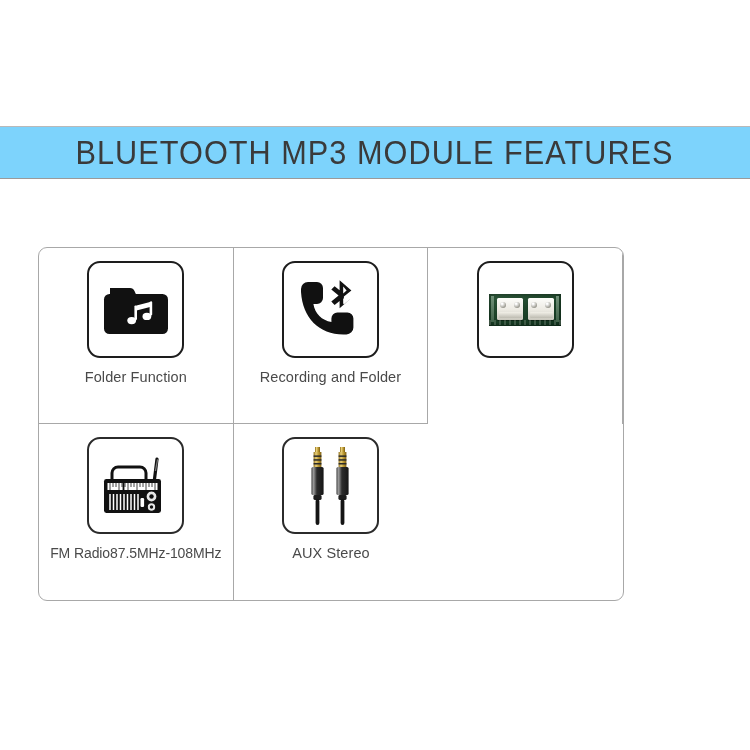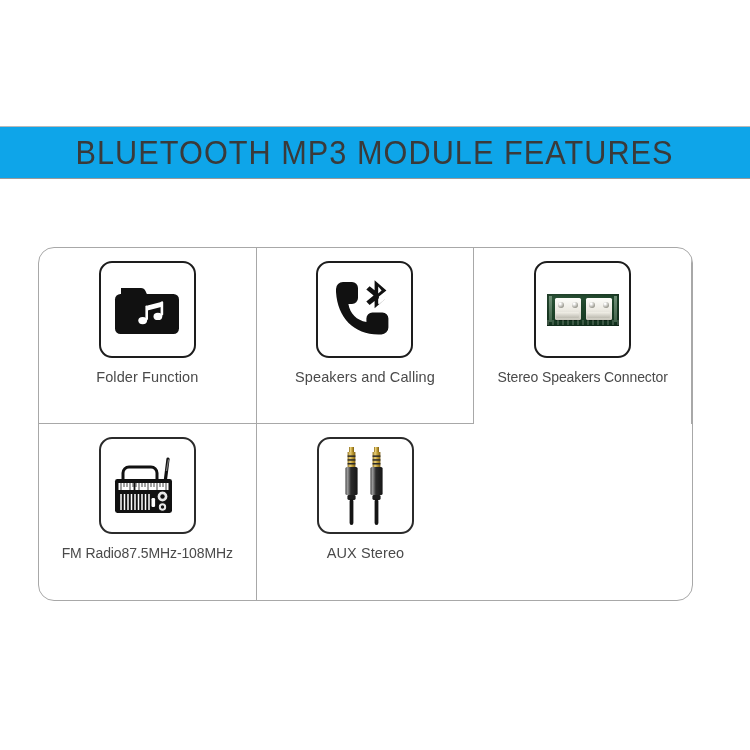--- a/index.html
+++ b/index.html
@@ -15,21 +15,21 @@
     position: relative;
   }
 
   
   .header-band {
     position: absolute;
     left: 0;
     top: 126px;
     width: 750px;
     height: 53px;
-    background: #0ea5e9;
+    background: #7dd3fc;
     border-top: 1px solid #b9b9b9;
     border-bottom: 1px solid #9a9a9a;
     box-sizing: border-box;
     display: flex;
     align-items: center;
     justify-content: center;
   }
   .header-title {
     font-family: "Liberation Sans Narrow", "Liberation Sans", sans-serif;
     font-size: 33px;
@@ -38,24 +38,24 @@
     white-space: nowrap;
     transform: scaleX(0.93);
     font-weight: 400;
   }
 
   
   .grid {
     position: absolute;
     left: 38px;
     top: 247px;
-    width: 655px;
+    width: 586px;
     height: 354px;
     border: 1px solid #a8a8a8;
-    border-radius: 16px;
+    border-radius: 9px;
     box-sizing: border-box;
     display: grid;
     grid-template-columns: 1fr 1fr 1fr;
     grid-template-rows: 1fr 1fr;
     overflow: hidden;
   }
   .cell {
     position: relative;
     box-sizing: border-box;
     display: flex;
@@ -201,38 +201,37 @@
           <g fill="#111">
             <path d="M46.6 3.2 L58.4 13.4 L50.9 19.6 L50.9 27.2 L58.4 21 L46.6 31.2
                      L46.6 23.9 L41.6 28 L38.3 24.6 L45.6 18.6 L38.3 12.6 L41.6 9.2
                      L46.6 13.3 Z"></path>
           </g>
           <path d="M50.2 9.6 L53.6 13.4 L50.2 16.4 Z" fill="#fff"></path>
           <path d="M50.2 21.2 L53.6 24.1 L50.2 27.2 Z" fill="#fff"></path>
         </svg>
       </span>
     </div>
-    <div class="cell-label">Speakers and Calling</div>
+    <div class="cell-label">Recording and Folder</div>
   </div>
 
 
   <div class="cell brd-r">
     <div class="icon-box">
       <span class="pcb">
         <span class="pcb-edge-l"></span>
         <span class="pcb-edge-r"></span>
         <span class="conn left">
           <span class="conn-base"></span>
         </span>
         <span class="conn right">
           <span class="conn-base"></span>
         </span>
       </span>
     </div>
-    <div class="cell-label tight">Stereo Speakers Connector</div>
   </div>
 
   <div class="cell brd-r">
     <div class="icon-box thin">
       <span>
         <svg width="78" height="66" viewBox="0 0 78 66">
 
           <path d="M60 6 L57.5 26" stroke="#111" stroke-width="3.2" stroke-linecap="round"></path>
           <path d="M60.6 6.4 L58.4 18" stroke="#777" stroke-width="1.3"></path>
 

